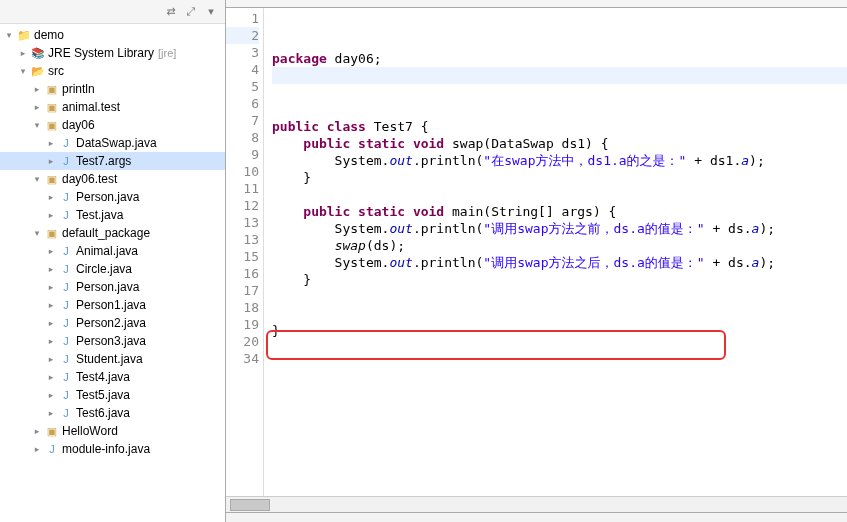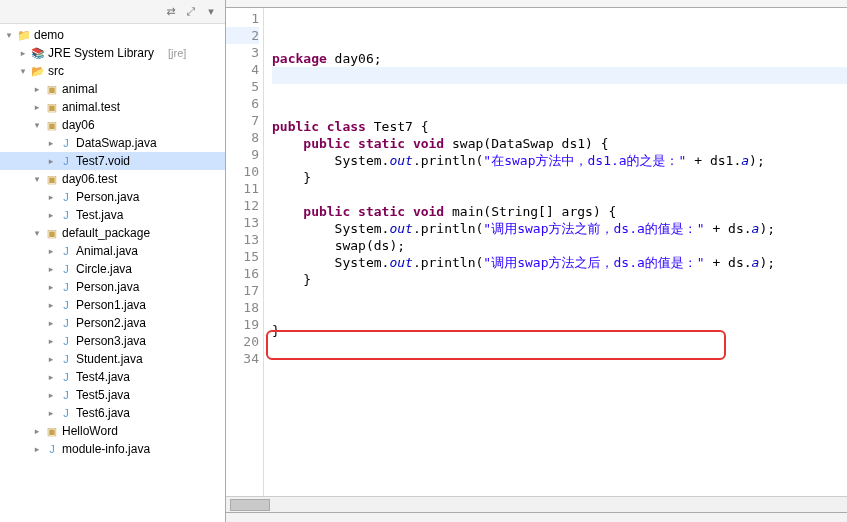--- a/index.html
+++ b/index.html
@@ -10,21 +10,21 @@
 .side-toolbar .ticon { width:16px; height:16px; display:flex; align-items:center; justify-content:center; font-size:11px; color:#777;}
 .tree { flex:1; overflow:auto; padding:2px 0 6px 0; font-size:12px; }
 .tree-row {
   display:flex; align-items:center; height:18px; padding-left:0;
   white-space:nowrap; user-select:none;
 }
 .tree-row.selected { background:#cfe3ff; }
 .twist { width:14px; text-align:center; color:#888; font-size:9px; }
 .ticon2 { width:16px; height:16px; display:flex; align-items:center; justify-content:center; margin-right:2px; font-size:11px;}
 .lbl { }
-.lbl.jre { color:#999; font-size:11px; margin-left:14px;}
+.lbl.jre { color:#999; font-size:11px; margin-left:4px;}
 .java-icn { color:#5a99d2; }
 .pkg-icn { color:#c9a24a; }
 .proj-icn { color:#c9a24a; }
 .lib-icn { color:#b8985c; }
 .src-icn { color:#c9a24a; }
 .editor { flex:1; height:100%; display:flex; flex-direction:column; }
 .editor-top { height:8px; border-bottom:1px solid #aaa; background:#f5f5f5; }
 .code-area { flex:1; display:flex; font-family:Consolas,monospace; font-size:13px; background:#fff; overflow:hidden; position:relative;}
 .gutter { width:38px; background:#fff; border-right:1px solid #ddd; color:#888; text-align:right; padding:2px 4px 2px 0; }
 .gutter .ln { height:17px; line-height:17px; position:relative;}
@@ -64,42 +64,42 @@
       </div>
       <div class="tree-row" style="padding-left:16px">
         <span class="twist">▾</span>
         <span class="ticon2 src-icn">📂</span>
         <span class="lbl">src</span>
       </div>
 
       <div class="tree-row" style="padding-left:30px">
         <span class="twist">▸</span>
         <span class="ticon2 pkg-icn">▣</span>
-        <span class="lbl">animal</span>
+        <span class="lbl">println</span>
       </div>
       <div class="tree-row" style="padding-left:30px">
         <span class="twist">▸</span>
         <span class="ticon2 pkg-icn">▣</span>
         <span class="lbl">animal.test</span>
       </div>
 
       <div class="tree-row" style="padding-left:30px">
         <span class="twist">▾</span>
         <span class="ticon2 pkg-icn">▣</span>
         <span class="lbl">day06</span>
       </div>
       <div class="tree-row" style="padding-left:44px">
         <span class="twist">▸</span>
         <span class="ticon2 java-icn">J</span>
         <span class="lbl">DataSwap.java</span>
       </div>
       <div class="tree-row selected" style="padding-left:44px">
         <span class="twist">▸</span>
         <span class="ticon2 java-icn">J</span>
-        <span class="lbl">Test7.void</span>
+        <span class="lbl">Test7.args</span>
       </div>
 
       <div class="tree-row" style="padding-left:30px">
         <span class="twist">▾</span>
         <span class="ticon2 pkg-icn">▣</span>
         <span class="lbl">day06.test</span>
       </div>
       <div class="tree-row" style="padding-left:44px">
         <span class="twist">▸</span>
         <span class="ticon2 java-icn">J</span>
@@ -214,21 +214,21 @@
         <div class="cl cur-line"></div>
         <div class="cl"></div>
         <div class="cl"></div>
         <div class="cl"><span class="kw">public class</span><span> Test7 {</span></div>
         <div class="cl">    <span class="kw">public static void</span><span> swap(DataSwap ds1) {</span></div>
         <div class="cl"><span>        System.</span><span class="fld">out</span><span>.println(</span><span class="str">"在swap方法中，ds1.a的之是："</span><span> + ds1.</span><span class="fld">a</span><span>);</span></div>
         <div class="cl"><span>    }</span></div>
         <div class="cl"></div>
         <div class="cl">    <span class="kw">public static void</span><span> main(String[] args) {</span></div>
         <div class="cl"><span>        System.</span><span class="fld">out</span><span>.println(</span><span class="str">"调用swap方法之前，ds.a的值是："</span><span> + ds.</span><span class="fld">a</span><span>);</span></div>
-        <div class="cl"><span>        </span><span style="">swap</span><span>(ds);</span></div>
+        <div class="cl"><span>        </span><span style="font-style:italic">swap</span><span>(ds);</span></div>
         <div class="cl"><span>        System.</span><span class="fld">out</span><span>.println(</span><span class="str">"调用swap方法之后，ds.a的值是："</span><span> + ds.</span><span class="fld">a</span><span>);</span></div>
         <div class="cl"><span>    }</span></div>
         <div class="cl"></div>
         <div class="cl"></div>
         <div class="cl"><span>}</span></div>
         <div class="cl"></div>
 
         <div class="highlight-box" style="left:2px; top:282px; width:460px; height:30px;"></div>
       </div>
 

